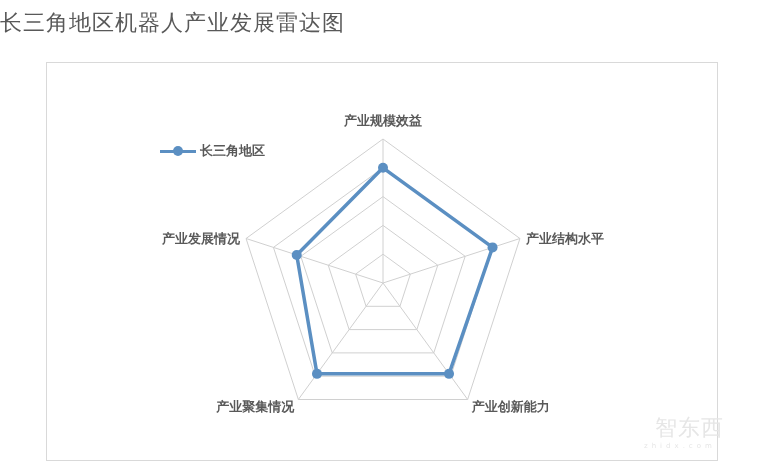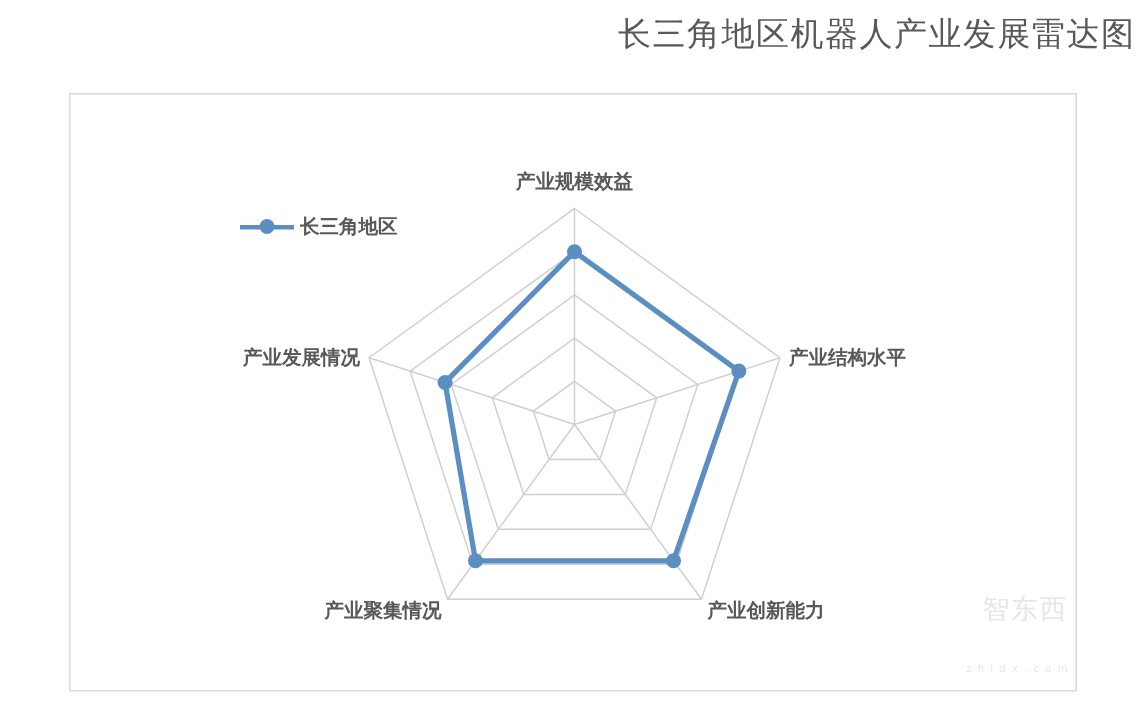--- a/index.html
+++ b/index.html
@@ -1,29 +1,29 @@
 <!DOCTYPE html>
 <html><head>
 <meta charset="utf-8">
 <style>
   html, body { margin:0; padding:0; background:#ffffff; }
   body { width:757px; height:469px; position:relative; overflow:hidden;
          font-family: "DejaVu Sans", "Liberation Sans", sans-serif; }
-  .title { position:absolute; left:0; width:757px; top:8px; text-align:right;
+  .title { position:absolute; left:0; width:757px; top:8px; text-align:left;
            font-size:22px; color:#595959; letter-spacing:1px; }
   .frame { position:absolute; left:46px; top:62px; width:672px; height:399px;
            border:1px solid #d9d9d9; box-sizing:border-box; }
   svg.radar { position:absolute; left:0; top:0; }
   .axis-label { font-size:13px; font-weight:bold; fill:#595959; }
   .legend { position:absolute; left:160px; top:142px; display:flex; align-items:center;justify-content:center; }
   .legend-swatch { width:36px; height:16px; position:relative; }
   .legend-swatch .line { position:absolute; left:0; right:0; top:7px; height:3px; background:#5b8fc2; }
   .legend-swatch .dot { position:absolute; left:13px; top:3px; width:10px; height:10px; border-radius:50%; background:#5b8fc2; }
   .legend-label { margin-left:4px; font-size:13px; font-weight:bold; color:#595959; }
-  .watermark { position:absolute; left:655px; top:394px; font-size:18px; color:#e6e6e6; letter-spacing:1px; }
+  .watermark { position:absolute; left:655px; top:413px; font-size:22px; color:#e6e6e6; letter-spacing:1px; }
   .watermark-sub { position:absolute; left:644px; top:442px; font-size:7px; color:#e6e6e6; letter-spacing:4px; }
 </style>
 </head>
 <body>
 
 <div class="title">长三角地区机器人产业发展雷达图</div>
 <div class="frame"></div>
 
 <svg class="radar" width="757" height="469">
   <g id="grid">

